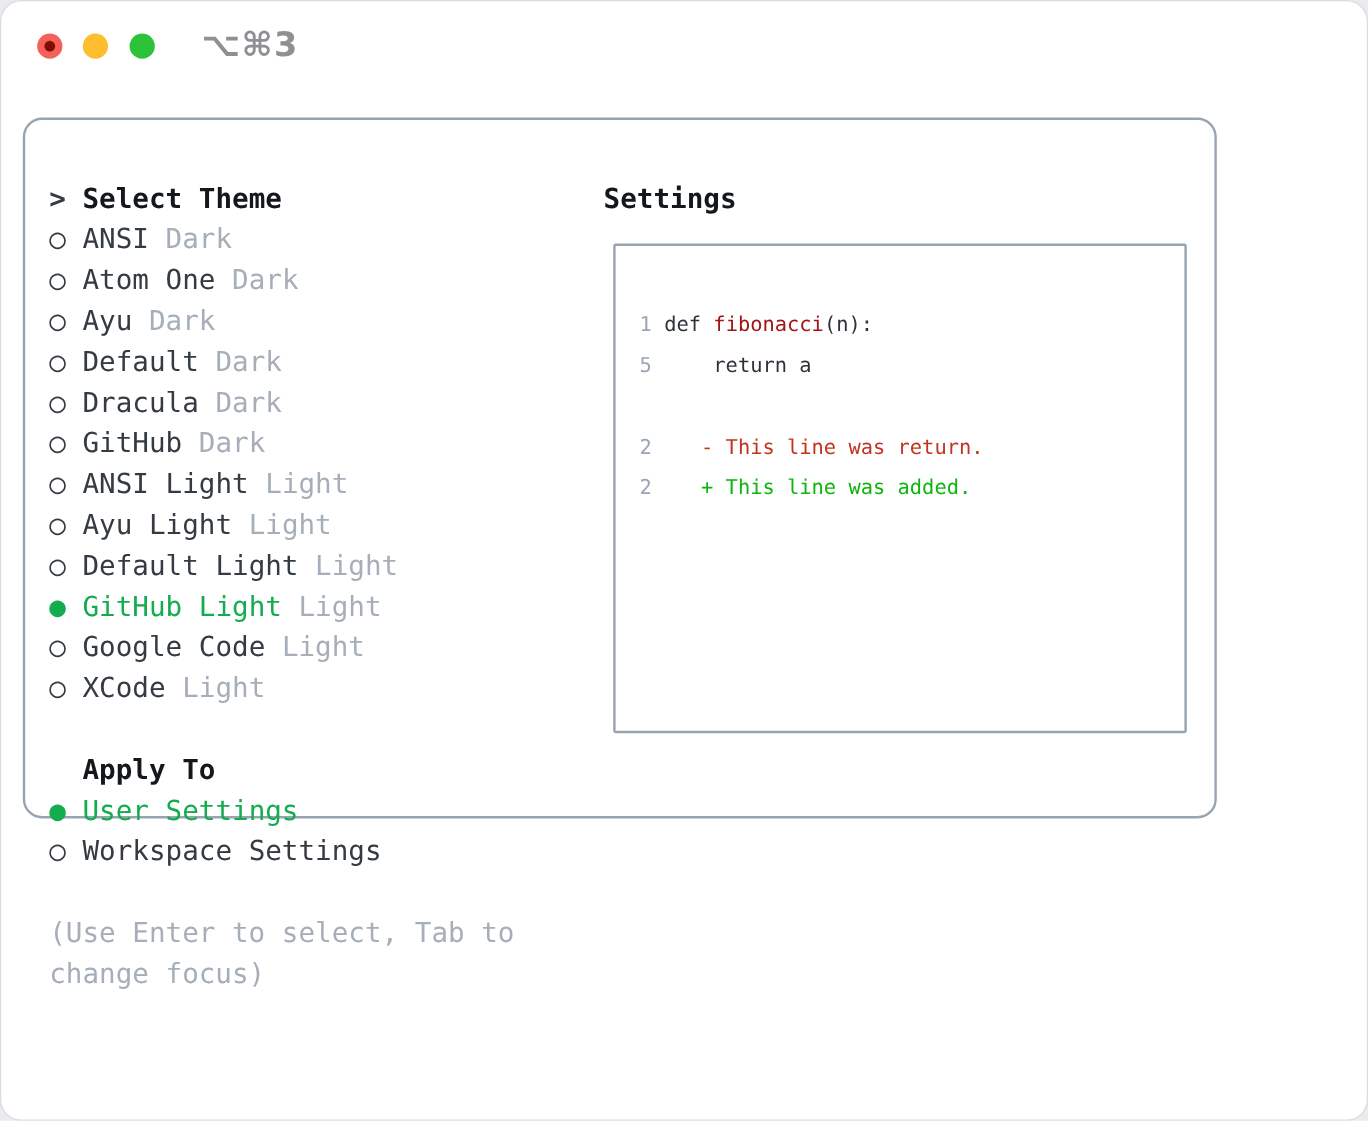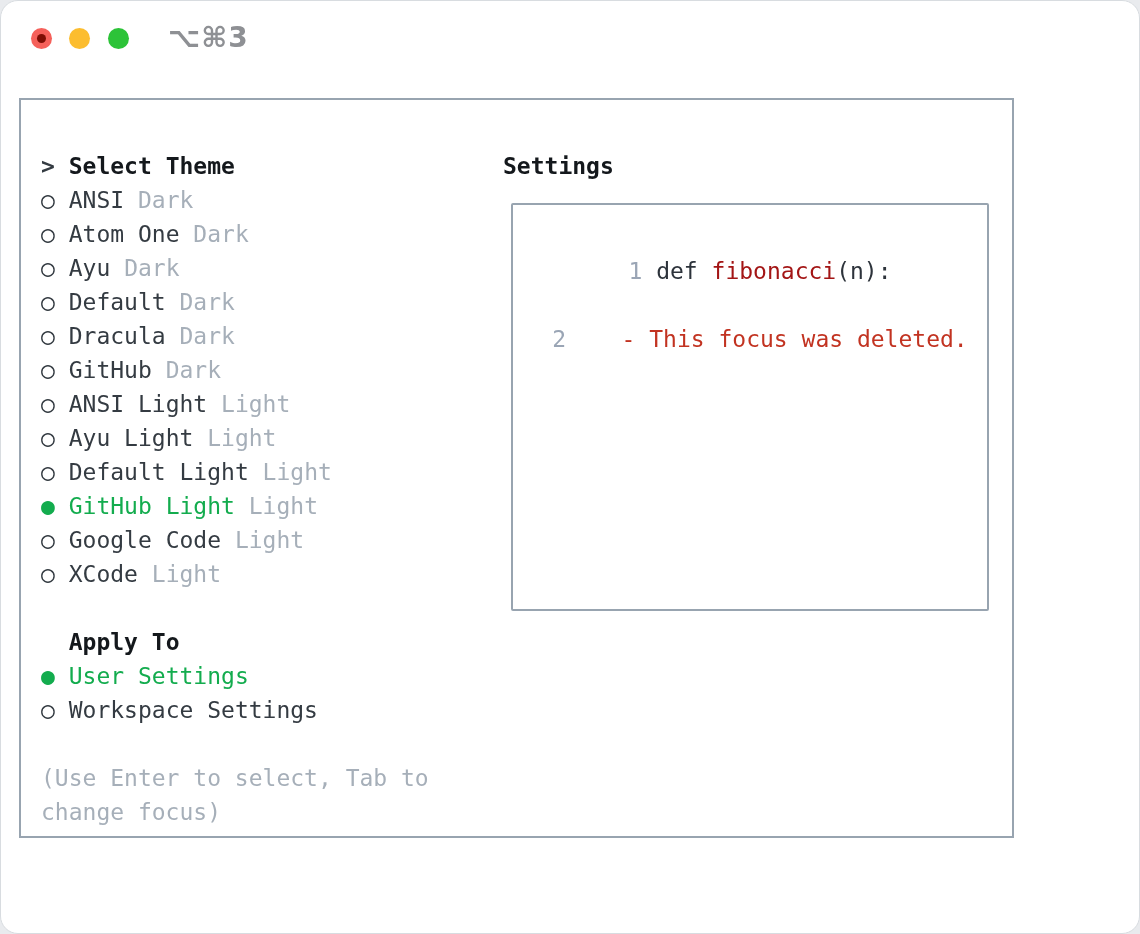--- a/index.html
+++ b/index.html
@@ -41,23 +41,23 @@
   .light-yellow{left:68px;background:#fcbd2f;}
   .light-green{left:107px;background:#2cc338;}
   .titlebar-title{
     position:absolute;left:167px;top:20px;
     font-family:"DejaVu Sans","Liberation Sans",sans-serif;
     font-weight:bold;font-size:28px;letter-spacing:1px;
     color:var(--c-titlebar-text);
   }
   
   .panel{
-    position:absolute;left:18px;top:97px;width:995px;height:740px;
+    position:absolute;left:18px;top:97px;width:995px;height:584px;
     box-sizing:border-box;background:#fff;
-    border:2px solid var(--c-border);border-radius:0;
+    border:2px solid var(--c-border);border-radius:16px;
   }
   .left-col{
     position:absolute;left:20px;top:49px;
     font-size:23px;line-height:34px;white-space:pre;
     color:var(--c-text);
   }
   .row{height:34px;}
   .hdr{font-weight:bold;color:var(--c-heading);}
   .mark{color:var(--c-text);}
   .mark.sel,.nm.sel{color:var(--c-accent-green);}
@@ -66,21 +66,21 @@
   .right-title{
     position:absolute;left:482px;top:49px;
     font-size:23px;line-height:34px;font-weight:bold;
     color:var(--c-heading);white-space:pre;
   }
   .preview-box{
     position:absolute;left:490px;top:103px;width:478px;height:408px;
     box-sizing:border-box;border:2px solid var(--c-border);border-radius:2px;
     padding:49px 0 0 20px;overflow:hidden;background:#fff;
   }
-  .pline{height:34px;font-size:23px;line-height:34px;white-space:pre;text-align:center;}
+  .pline{height:34px;font-size:17px;line-height:34px;white-space:pre;}
   .ln{color:var(--c-linenum);}
   .tok-default{color:#2d333b;}
   .tok-function{color:var(--c-function);}
   .tok-number{color:var(--c-number);}
   .tok-builtin{color:var(--c-builtin);}
   .tok-context{color:var(--c-context);}
   .tok-deleted{color:var(--c-deleted);}
   .tok-added{color:var(--c-added);}
 </style>
 </head>
@@ -98,18 +98,20 @@
   </div>
 
   <div class="panel">
 
     <div class="left-col" id="left-col"><div class="row"><span class="mark hdr">&gt;</span><span> </span><span class="hdr">Select Theme</span></div><div class="row"><span class="mark">○</span><span> </span><span class="nm">ANSI</span><span> </span><span class="vr">Dark</span></div><div class="row"><span class="mark">○</span><span> </span><span class="nm">Atom One</span><span> </span><span class="vr">Dark</span></div><div class="row"><span class="mark">○</span><span> </span><span class="nm">Ayu</span><span> </span><span class="vr">Dark</span></div><div class="row"><span class="mark">○</span><span> </span><span class="nm">Default</span><span> </span><span class="vr">Dark</span></div><div class="row"><span class="mark">○</span><span> </span><span class="nm">Dracula</span><span> </span><span class="vr">Dark</span></div><div class="row"><span class="mark">○</span><span> </span><span class="nm">GitHub</span><span> </span><span class="vr">Dark</span></div><div class="row"><span class="mark">○</span><span> </span><span class="nm">ANSI Light</span><span> </span><span class="vr">Light</span></div><div class="row"><span class="mark">○</span><span> </span><span class="nm">Ayu Light</span><span> </span><span class="vr">Light</span></div><div class="row"><span class="mark">○</span><span> </span><span class="nm">Default Light</span><span> </span><span class="vr">Light</span></div><div class="row"><span class="mark sel">●</span><span> </span><span class="nm sel">GitHub Light</span><span> </span><span class="vr">Light</span></div><div class="row"><span class="mark">○</span><span> </span><span class="nm">Google Code</span><span> </span><span class="vr">Light</span></div><div class="row"><span class="mark">○</span><span> </span><span class="nm">XCode</span><span> </span><span class="vr">Light</span></div><div class="row"></div><div class="row"><span>  </span><span class="hdr">Apply To</span></div><div class="row"><span class="mark sel">●</span><span> </span><span class="nm sel">User Settings</span></div><div class="row"><span class="mark">○</span><span> </span><span class="nm">Workspace Settings</span></div><div class="row"></div><div class="row"><span class="hint">(Use Enter to select, Tab to</span></div><div class="row"><span class="hint">change focus)</span></div></div>
 
     <div class="right-title">Settings</div>
 
     <div class="preview-box" id="preview-box">
         <div class="pline"><span class="ln">1</span><span> </span><span class="tok-default">def </span><span class="tok-function">fibonacci</span><span class="tok-default">(n):</span></div>
+        <div class="pline"><span class="ln">5</span><span> </span><span class="tok-default">    return a</span></div>
         <div class="pline"></div>
-        <div class="pline"><span class="ln">2</span><span> </span><span class="tok-deleted">   - This focus was deleted.</span></div>
+        <div class="pline"><span class="ln">2</span><span> </span><span class="tok-deleted">   - This line was return.</span></div>
+        <div class="pline"><span class="ln">2</span><span> </span><span class="tok-added">   + This line was added.</span></div>
       </div>
 
   </div>
 </div>
 
 </body></html>

